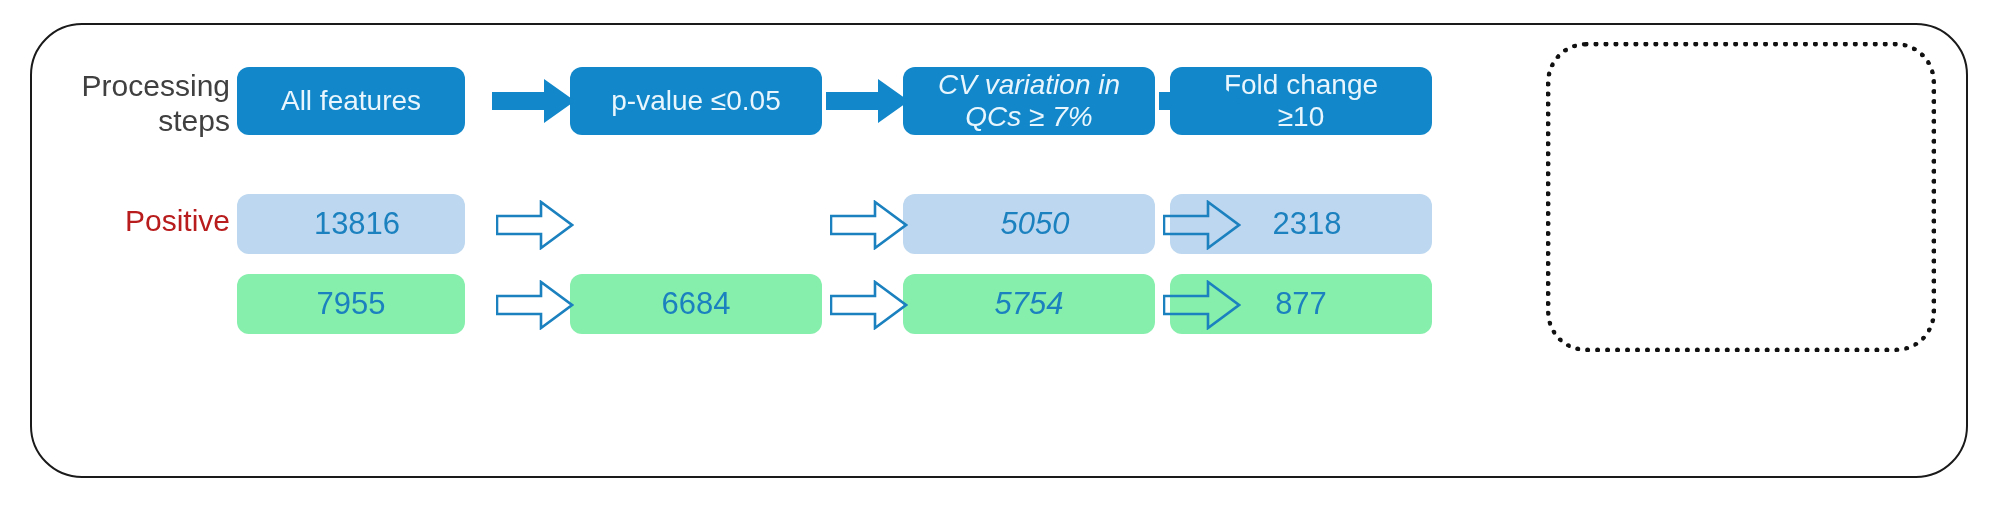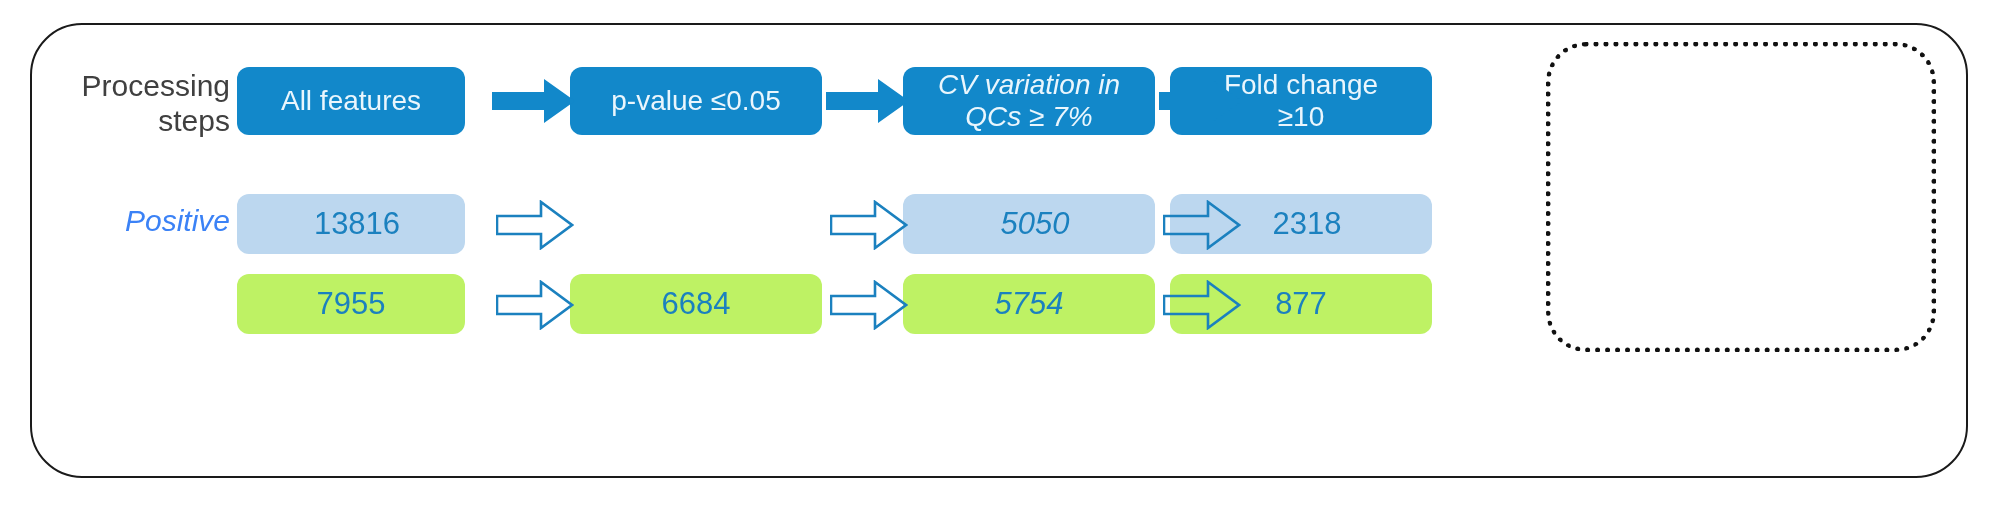--- a/index.html
+++ b/index.html
@@ -46,21 +46,21 @@
 
   
   .row-label {
     position: absolute;
     width: 210px;
     text-align: right;
     font-size: 30px;
     line-height: 1.18;
     color: #404040;
   }
-  .row-label.blue { color: #3b82f6; font-style: italic; }
+  .row-label.blue { color: #b91c1c; }
 
   #label-steps   { left: 20px;  top: 68px;  }
   #label-pos     { left: 20px;  top: 203px; }
   #label-neg     { left: 20px;  top: 283px; }
 
   
   .node {
     position: absolute;
     box-sizing: border-box;
     display: flex;
@@ -83,21 +83,21 @@
     color: #1b81bf;
     font-size: 31px;
     height: 60px;
   }
   .node.count.positive {
     background: #bcd7ef;
     top: 194px;
     padding-left: 12px;
   }
   .node.count.negative {
-    background: #bef264;
+    background: #86efac;
     top: 274px;
   }
 
   
   .col-0 { left: 237px;  width: 228px; }
   .col-1 { left: 570px;  width: 252px; }
   .col-2 { left: 903px;  width: 252px; font-style: italic; }
   .col-3 { left: 1170px; width: 262px; }
 
   

